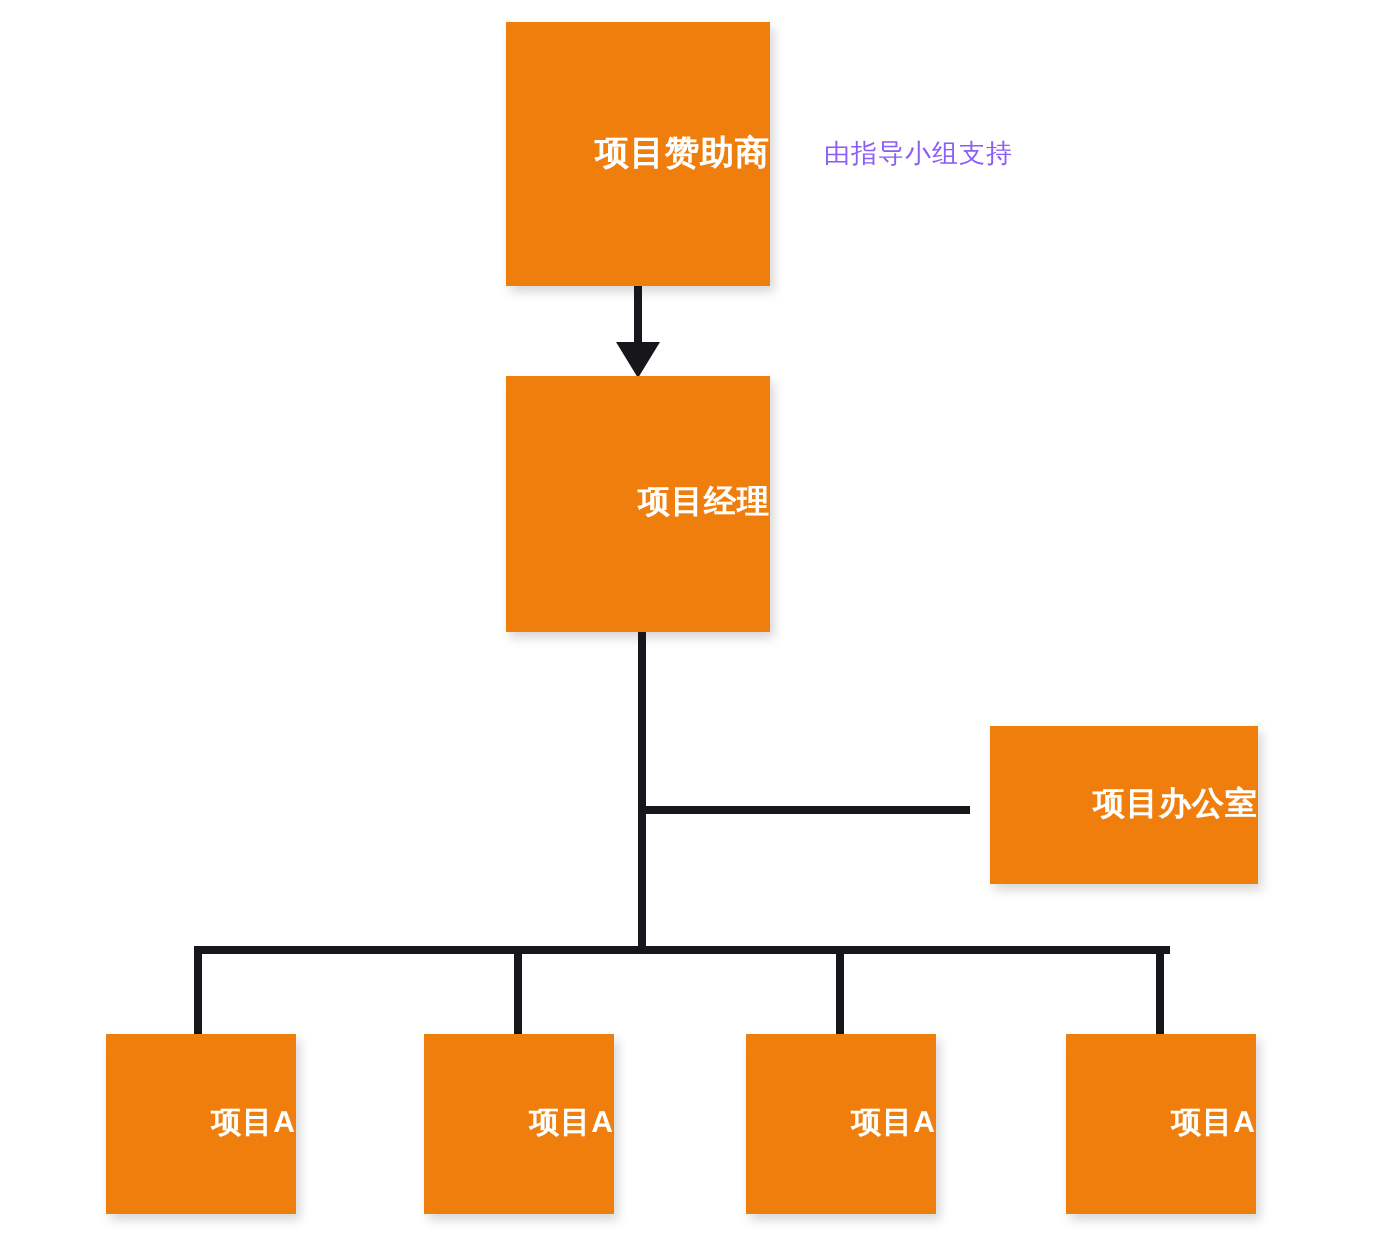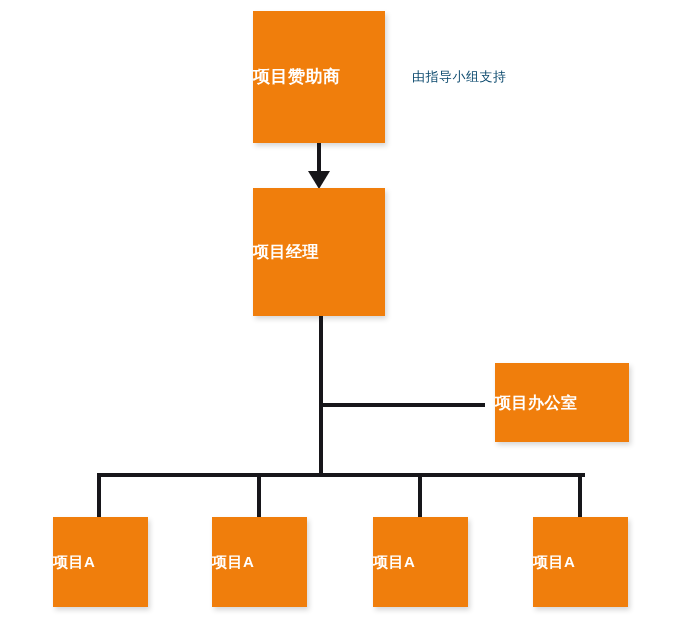--- a/index.html
+++ b/index.html
@@ -21,21 +21,21 @@
     background: #ffffff;
   }
   
   .node-box {
     position: absolute;
     background: #f07e0c;
     color: #ffffff;
     font-weight: bold;
     display: flex;
     align-items: center;
-    justify-content: flex-start;
+    justify-content: flex-end;
     text-align: center;
     box-shadow: 2px 3px 5px rgba(0,0,0,0.16);
     line-height: 1.25;
     letter-spacing: 0.5px;
     box-sizing: border-box;
   }
   .node-sponsor {
     left: 253px;
     top: 11px;
     width: 132px;
@@ -118,21 +118,21 @@
   .drop-2 { left: 257px; }
   .drop-3 { left: 418px; }
   .drop-4 { left: 578px; }
 
   
   .annotation {
     position: absolute;
     left: 412px;
     top: 68px;
     font-size: 13px;
-    color: #0c4a6e;
+    color: #8b5cf6;
     white-space: nowrap;
     letter-spacing: 0.5px;
   }
 </style>
 </head>
 <body>
 
 <div id="chart-canvas">
 
   <div class="node-box node-sponsor">

